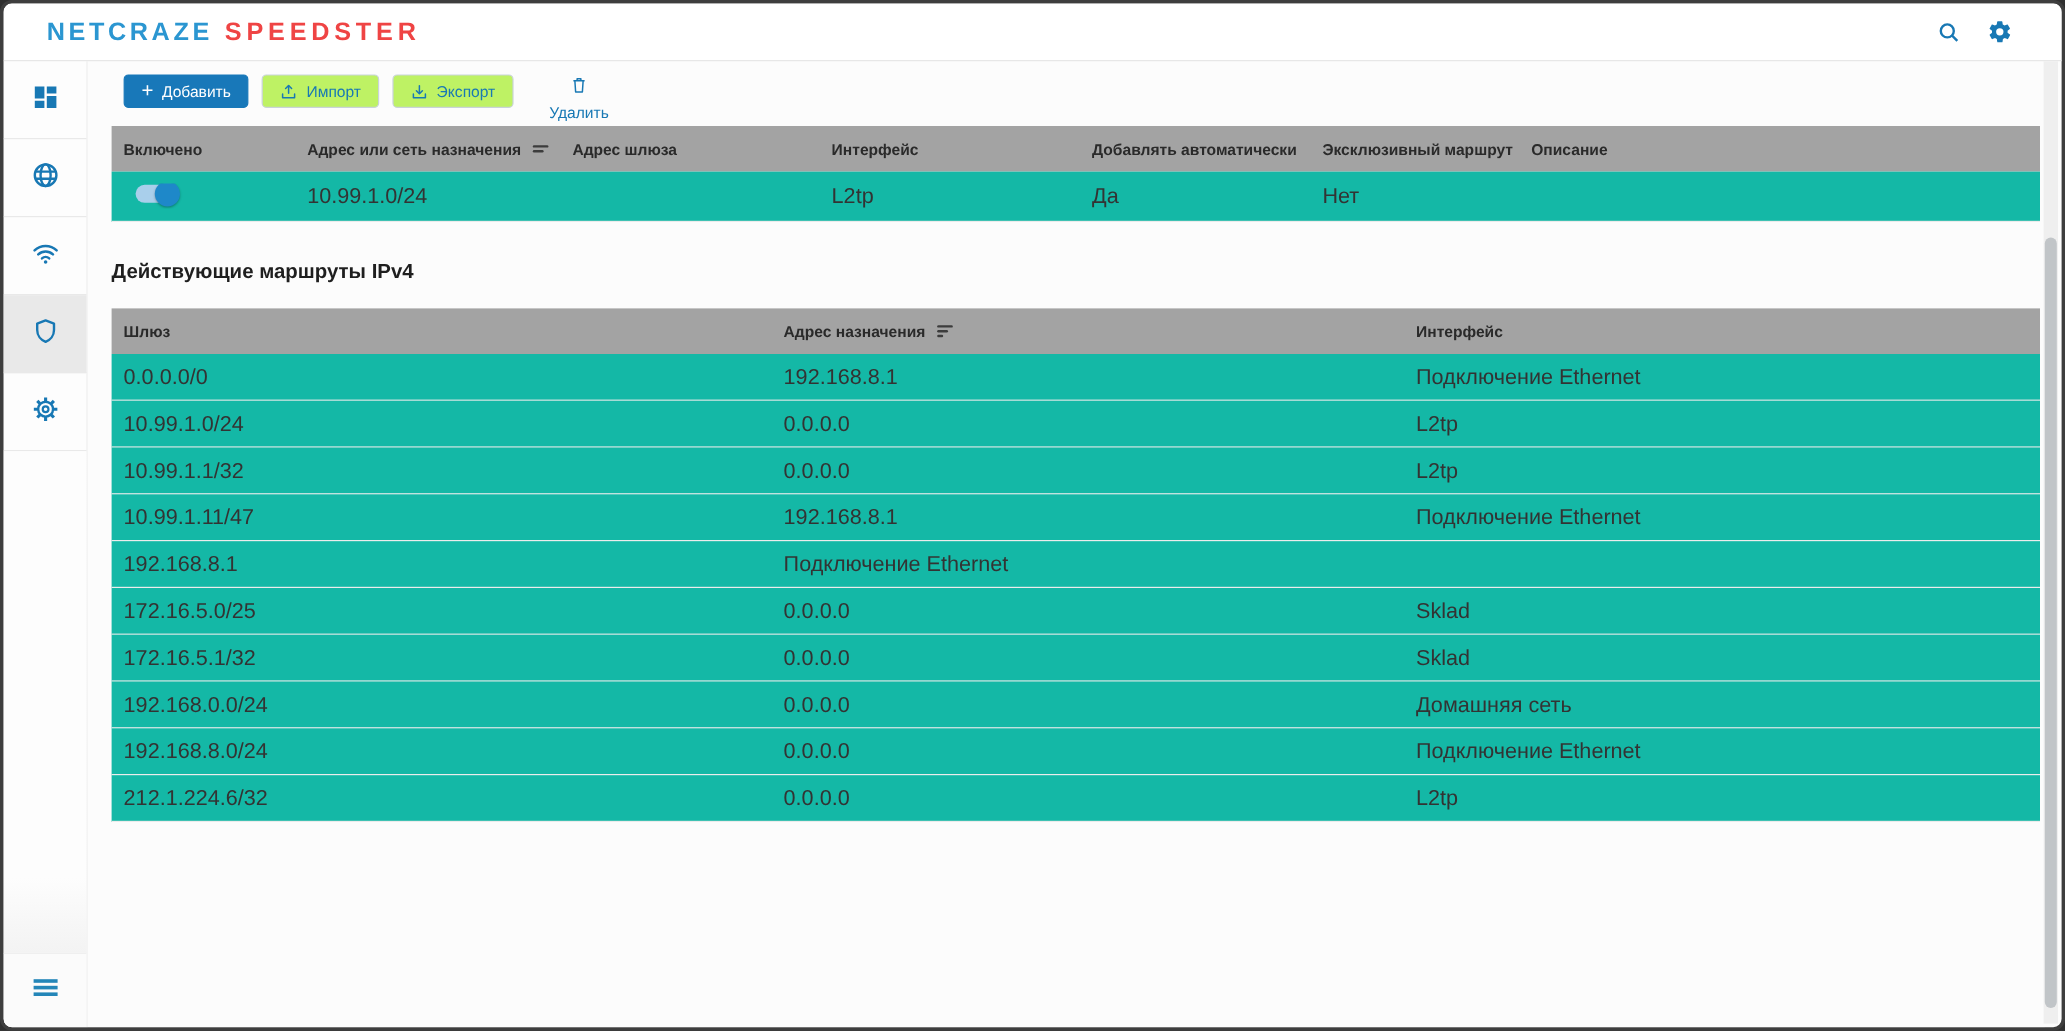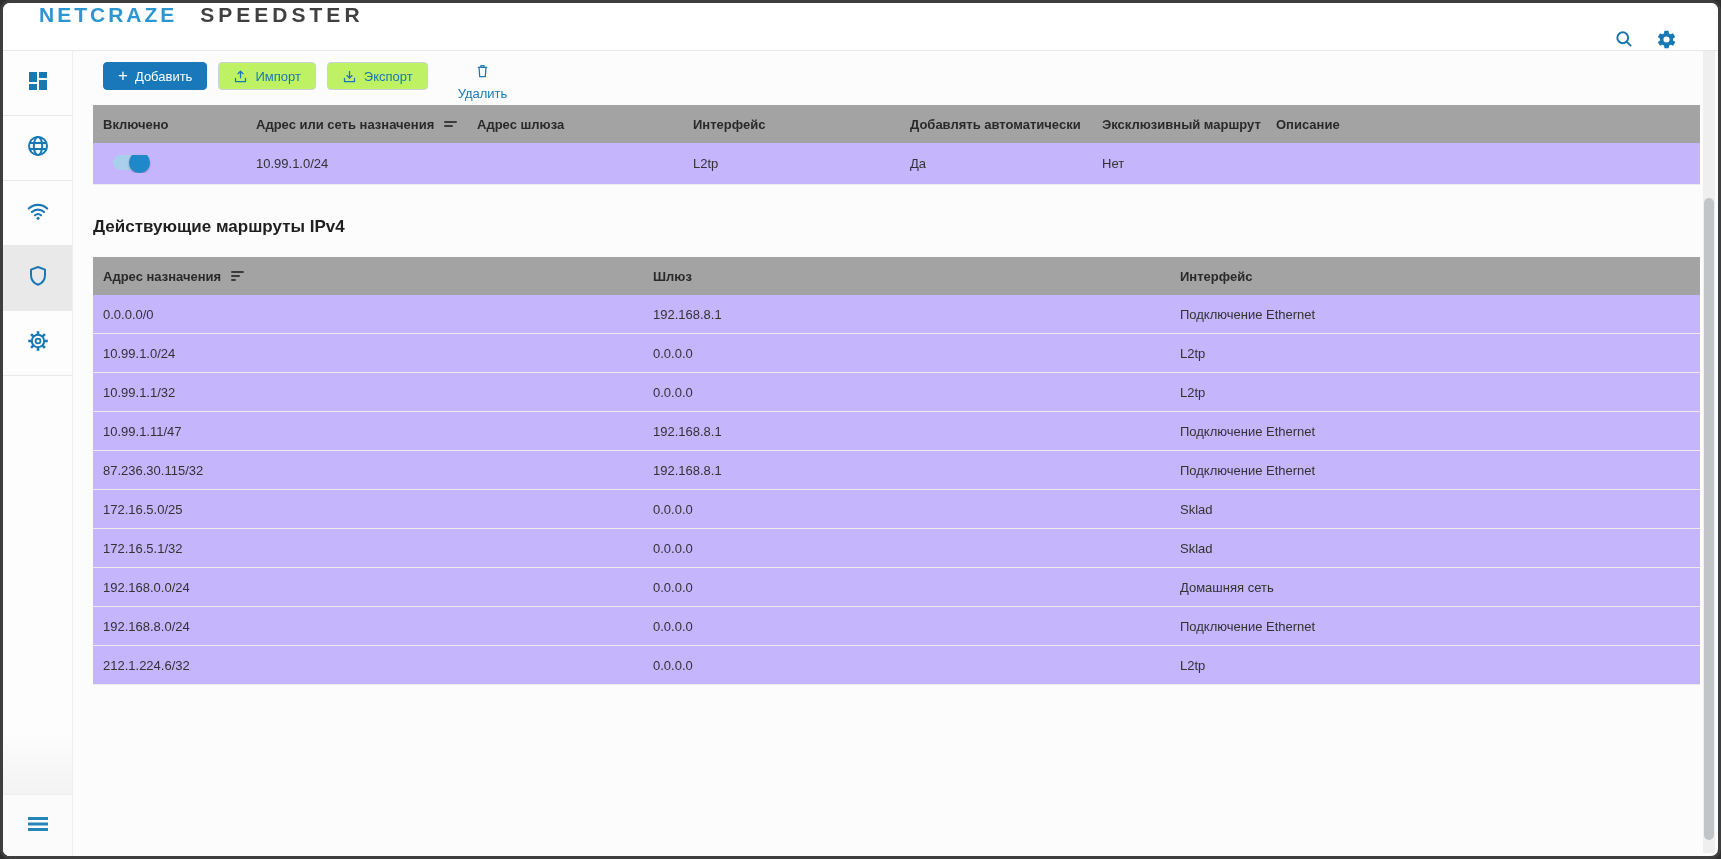--- a/index.html
+++ b/index.html
@@ -14,28 +14,27 @@
     border: 3px solid #3e3e3e;
     border-radius: 10px;
     background: #fcfcfc;
     overflow: hidden;
   }
   
   .topbar {
     position: absolute; top: 0; left: 0; right: 0; height: 48px;
     background: #fff;
     border-bottom: 1px solid #e7e7e7;
-    display: flex; 
+    display: flex; align-items: center;
     padding: 0 26px 0 36px;
     z-index: 5;
-    flex-direction: column;
   }
   .logo { display: flex; align-items: baseline; gap: 10px; font-weight: bold; font-size: 21px; }
   .logo .brand-primary { color: #2b96d1; letter-spacing: 3px; }
-  .logo .brand-secondary { color: #404040; letter-spacing: 4px; margin-left: 13px; }
+  .logo .brand-secondary { color: #ef4444; letter-spacing: 4px; }
   .topbar-actions { margin-left: auto; display: flex; align-items: center; gap: 18px; padding-right: 14px; }
   .icon-btn { width: 24px; height: 24px; display: flex; align-items: center; justify-content: center; cursor: pointer; }
   .icon-btn svg { display: block; }
 
   
   .sidebar {
     position: absolute; top: 48px; left: 0; bottom: 0; width: 70px;
     background: #fdfdfd;
     border-right: 1px solid #eeeeee;
     display: flex; flex-direction: column;
@@ -74,21 +73,21 @@
 
   
   .tbl { margin-top: 14px; }
   .tbl-head {
     display: grid; align-items: center;
     background: #a3a3a3; height: 38px;
     font-size: 13px; font-weight: bold; color: #2a2a2a;
   }
   .tbl-row {
     display: grid; align-items: center;
-    background: #c4b5fd; font-size: 13px; color: #333;
+    background: #14b8a6; font-size: 18px; color: #333;
     border-bottom: 1px solid #ececec;
   }
   .cell { padding-left: 10px; overflow: hidden; white-space: nowrap; }
   .grid-static { grid-template-columns: 153px 221px 216px 217px 192px 174px auto; }
   .grid-active { grid-template-columns: 550px 527px auto; }
   .row-static { height: 42px; }
   .row-active { height: 39px; }
   .head-cell { display: flex; align-items: center; gap: 8px; }
   .sortable { cursor: pointer; }
 
@@ -273,29 +272,29 @@
         <div class="cell">Да</div>
         <div class="cell">Нет</div>
         <div class="cell"></div>
       </div>
     </section>
 
     <h2 class="section-title">Действующие маршруты IPv4</h2>
 
     <section class="tbl" style="margin-top:20px;">
       <div class="tbl-head grid-active">
+        <div class="cell head-cell">Шлюз</div>
         <div class="cell head-cell sortable">
           <span>Адрес назначения</span>
           <span class="sort-icon">
               <i class="b1"></i>
               <i class="b2"></i>
               <i class="b3"></i>
             </span>
         </div>
-        <div class="cell head-cell">Шлюз</div>
         <div class="cell head-cell">Интерфейс</div>
       </div>
 
       <div class="tbl-row grid-active row-active">
         <div class="cell">0.0.0.0/0</div>
         <div class="cell">192.168.8.1</div>
         <div class="cell">Подключение Ethernet</div>
       </div>
       <div class="tbl-row grid-active row-active">
         <div class="cell">10.99.1.0/24</div>
@@ -306,21 +305,20 @@
         <div class="cell">10.99.1.1/32</div>
         <div class="cell">0.0.0.0</div>
         <div class="cell">L2tp</div>
       </div>
       <div class="tbl-row grid-active row-active">
         <div class="cell">10.99.1.11/47</div>
         <div class="cell">192.168.8.1</div>
         <div class="cell">Подключение Ethernet</div>
       </div>
       <div class="tbl-row grid-active row-active">
-        <div class="cell">87.236.30.115/32</div>
         <div class="cell">192.168.8.1</div>
         <div class="cell">Подключение Ethernet</div>
       </div>
       <div class="tbl-row grid-active row-active">
         <div class="cell">172.16.5.0/25</div>
         <div class="cell">0.0.0.0</div>
         <div class="cell">Sklad</div>
       </div>
       <div class="tbl-row grid-active row-active">
         <div class="cell">172.16.5.1/32</div>

